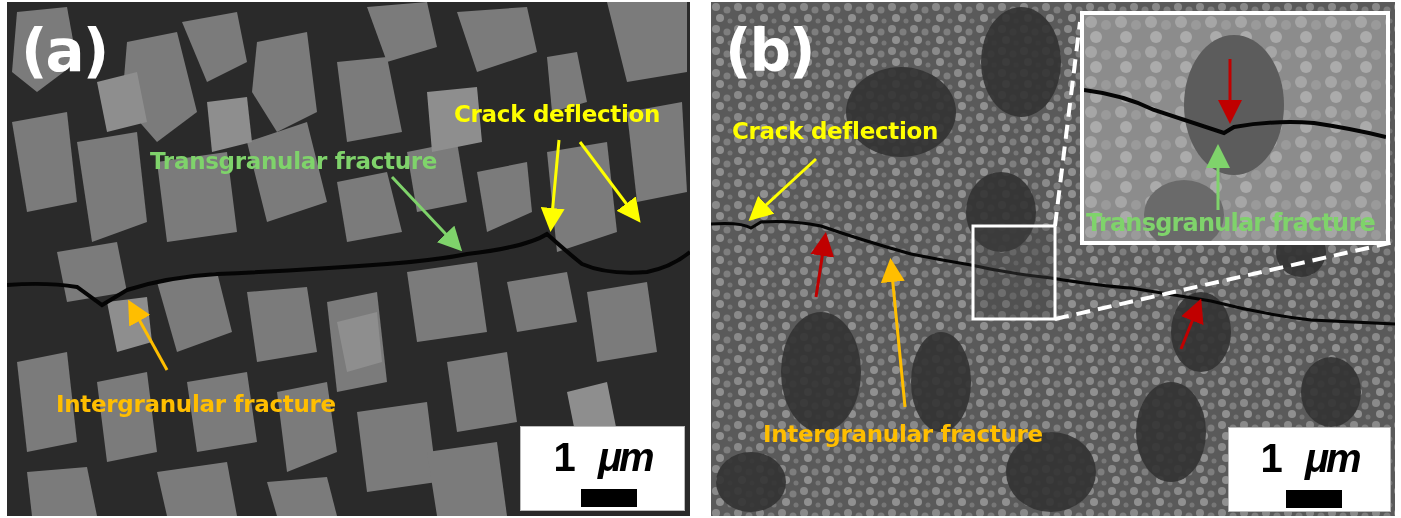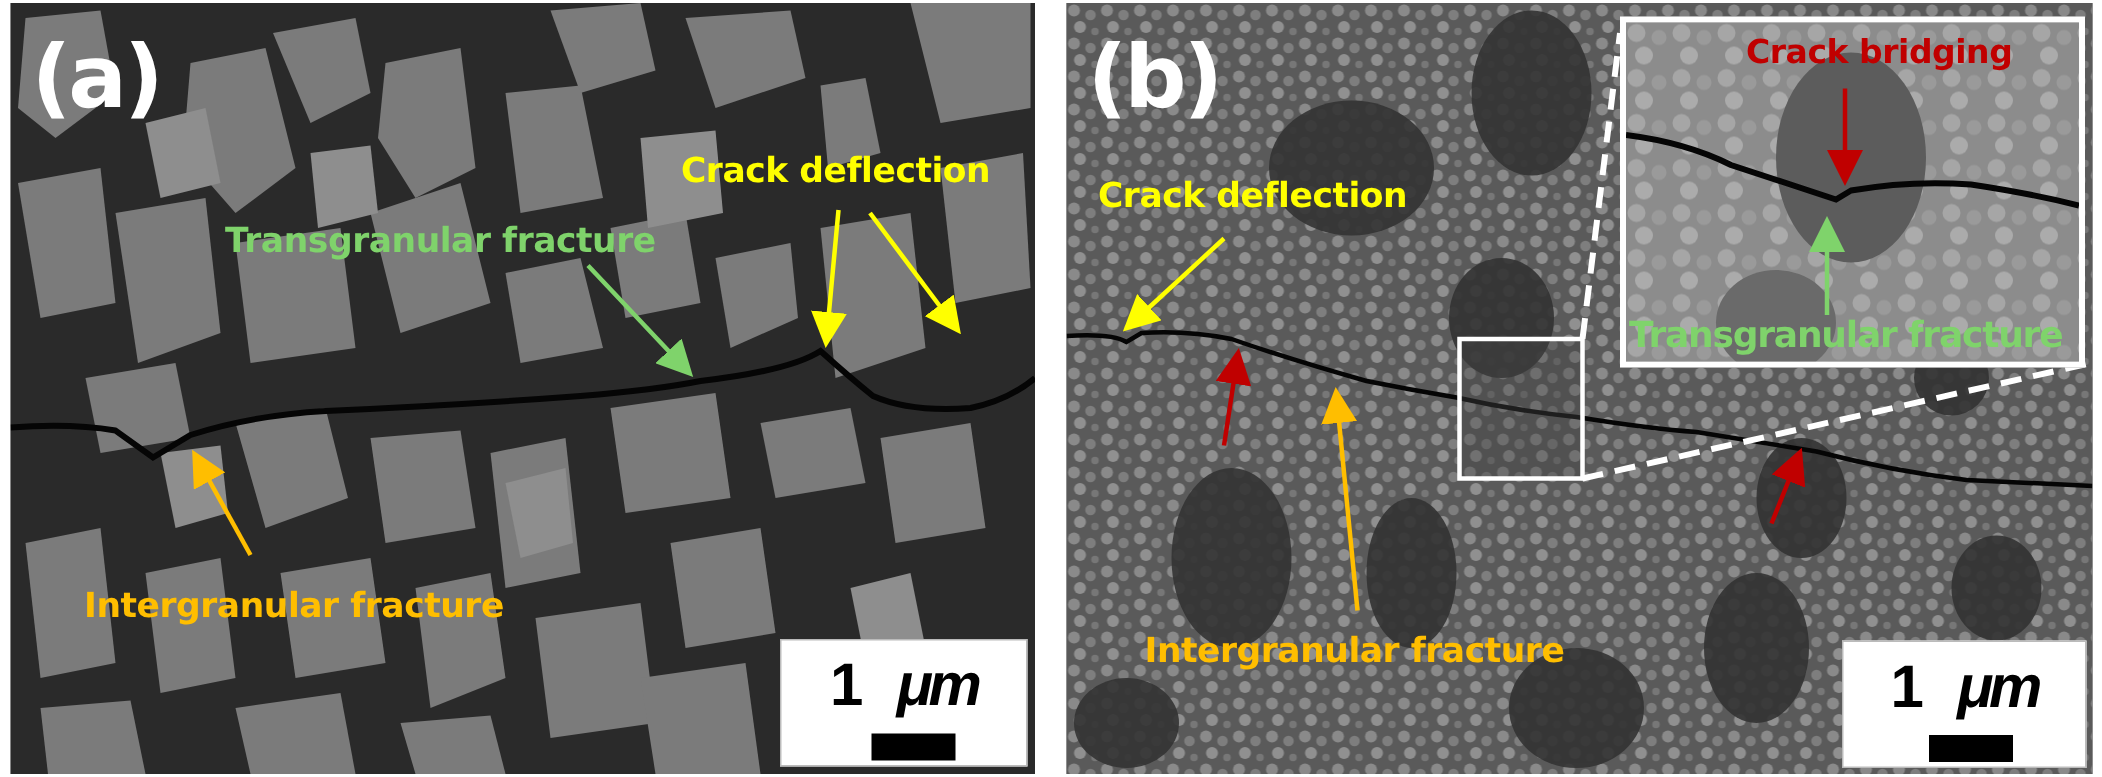--- a/index.html
+++ b/index.html
@@ -178,21 +178,20 @@
             <path d="M0,0 L8,4 L0,8 z" fill="#7fd36b"></path>
           </marker>
       </defs>
       <rect width="302" height="226" fill="url(#finein)"></rect>
       <ellipse cx="150" cy="90" rx="50" ry="70" fill="#5c5c5c"></ellipse>
       <ellipse cx="100" cy="200" rx="40" ry="35" fill="#6a6a6a"></ellipse>
       <path d="M0,75 Q40,80 70,95 Q110,108 140,118 L150,112 Q190,105 230,108 Q270,114 302,122" fill="none" stroke="#050505" stroke-width="4"></path>
       <line x1="146" y1="44" x2="146" y2="103" stroke="#c00000" stroke-width="3" marker-end="url(#ir)"></line>
       <line x1="134" y1="195" x2="134" y2="135" stroke="#7fd36b" stroke-width="3" marker-end="url(#ig)"></line>
     </svg>
-    <div class="annot" style="left:80px; top:10px; color:#c00000; font-size:22px;">Crack bridging</div>
     <div class="annot" style="left:2px; top:196px; color:#7fd36b; font-size:24px; letter-spacing:-0.8px;">Transgranular fracture</div>
   </div>
 
   <div class="scalebar" style="left:517px; top:425px; width:163px; height:85px;">
     <div class="sb-text">
       <span>1</span>&nbsp;&nbsp;<span class="unit">μm</span>
     </div>
     <div class="sb-bar" style="left:57px; top:62px; width:56px; height:18px;"></div>
   </div>
 </div>

